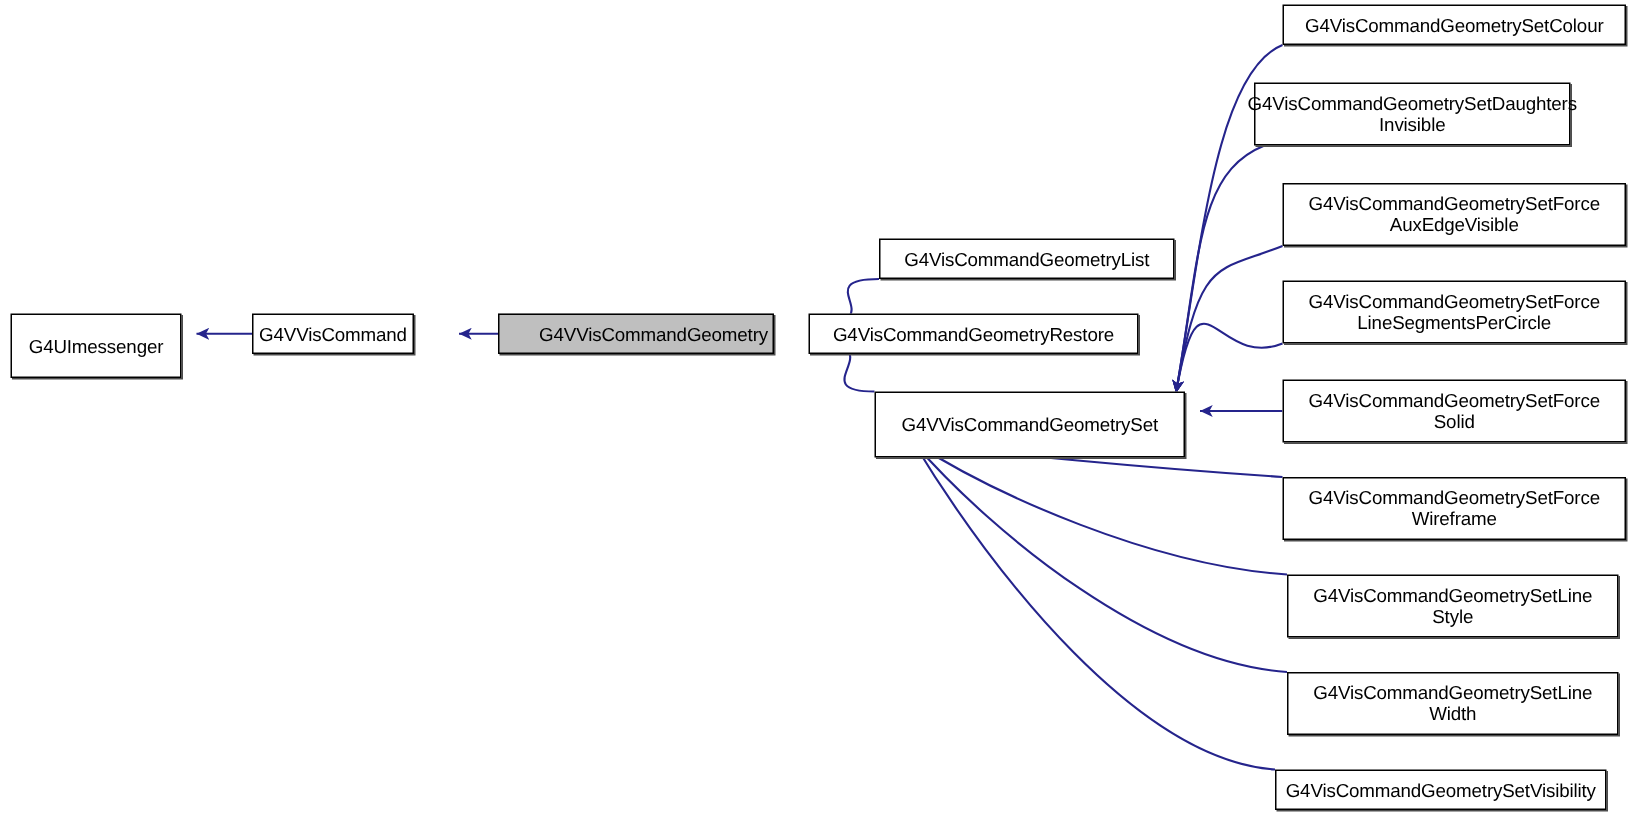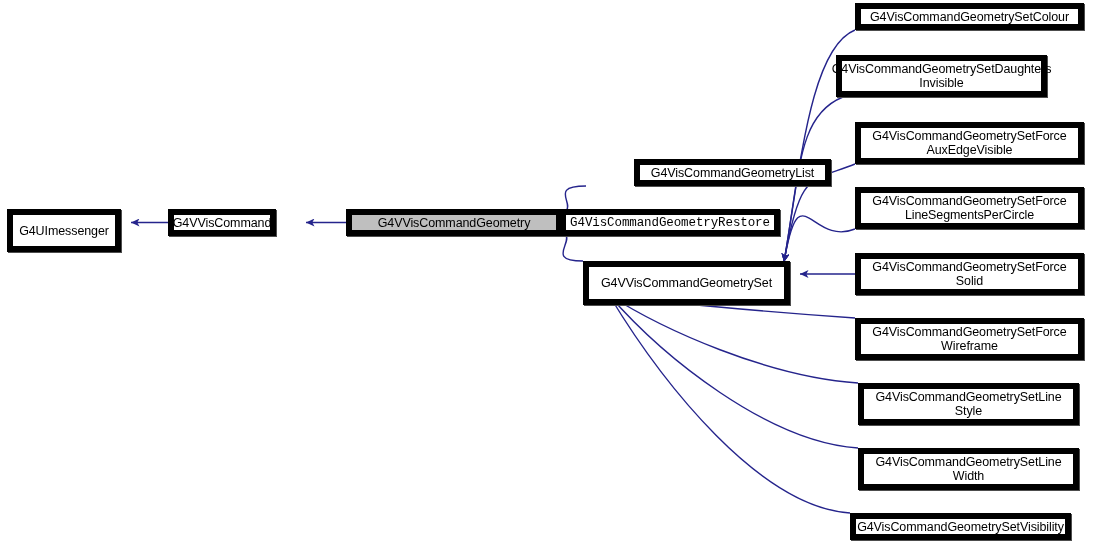--- a/index.html
+++ b/index.html
@@ -19,21 +19,21 @@
     position: absolute;
     left: 0;
     top: 0;
     width: 1101px;
     height: 547px;
     pointer-events: none;
   }
   .node {
     position: absolute;
     box-sizing: border-box;
-    border: 6px solid #000000;
+    border: 1px solid #000000;
     background: #ffffff;
     color: #000000;
     display: flex;
     align-items: center;
     justify-content: center;
     text-align: center;
     font-size: 12.5px;
     line-height: 14px;
     letter-spacing: -0.1px;
     z-index: 2;
@@ -77,27 +77,27 @@
       </g>
   </svg>
 
   <div id="nodes">
       <div class="node" style="left: 7px; top: 209px; width: 114px; height: 43px;">
         <span class="label">G4UImessenger</span>
       </div>
       <div class="node" style="left: 168px; top: 209px; width: 108px; height: 27px;">
         <span class="label">G4VVisCommand</span>
       </div>
-      <div class="node highlight" style="left: 346px; top: 209px; width: 216px; height: 27px;">
+      <div class="node highlight" style="left: 332px; top: 209px; width: 184px; height: 27px; justify-content: flex-end;">
         <span class="label">G4VVisCommandGeometry</span>
       </div>
-      <div class="node" style="left: 586px; top: 159px; width: 197px; height: 27px; margin-left: 48px;">
+      <div class="node" style="left: 586px; top: 159px; width: 197px; height: 27px;">
         <span class="label">G4VisCommandGeometryList</span>
       </div>
-      <div class="node" style="left: 560px; top: 209px; width: 220px; height: 27px; font-family: Liberation Mono, monospace;">
+      <div class="node" style="left: 539px; top: 209px; width: 220px; height: 27px;">
         <span class="label">G4VisCommandGeometryRestore</span>
       </div>
       <div class="node" style="left: 583px; top: 261px; width: 207px; height: 44px;">
         <span class="label">G4VVisCommandGeometrySet</span>
       </div>
       <div class="node" style="left: 855px; top: 3px; width: 229px; height: 27px;">
         <span class="label">G4VisCommandGeometrySetColour</span>
       </div>
       <div class="node" style="left: 836px; top: 55px; width: 211px; height: 42px;">
         <span class="label">G4VisCommandGeometrySetDaughters

